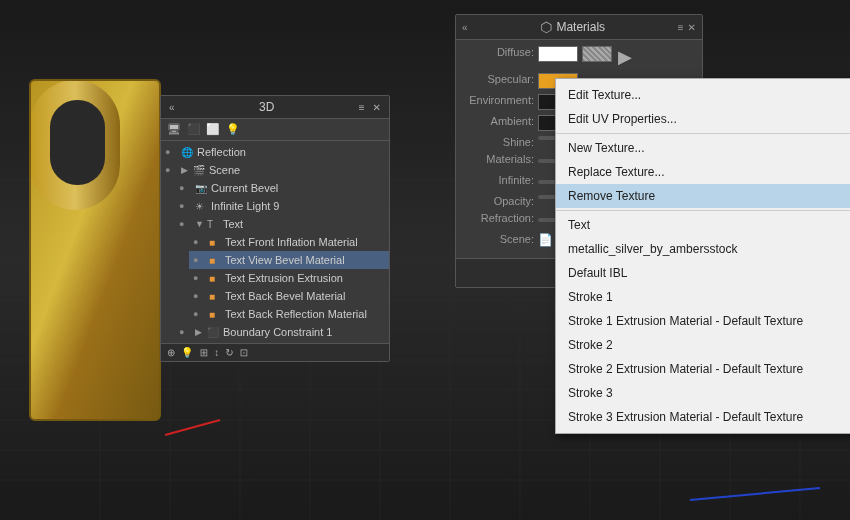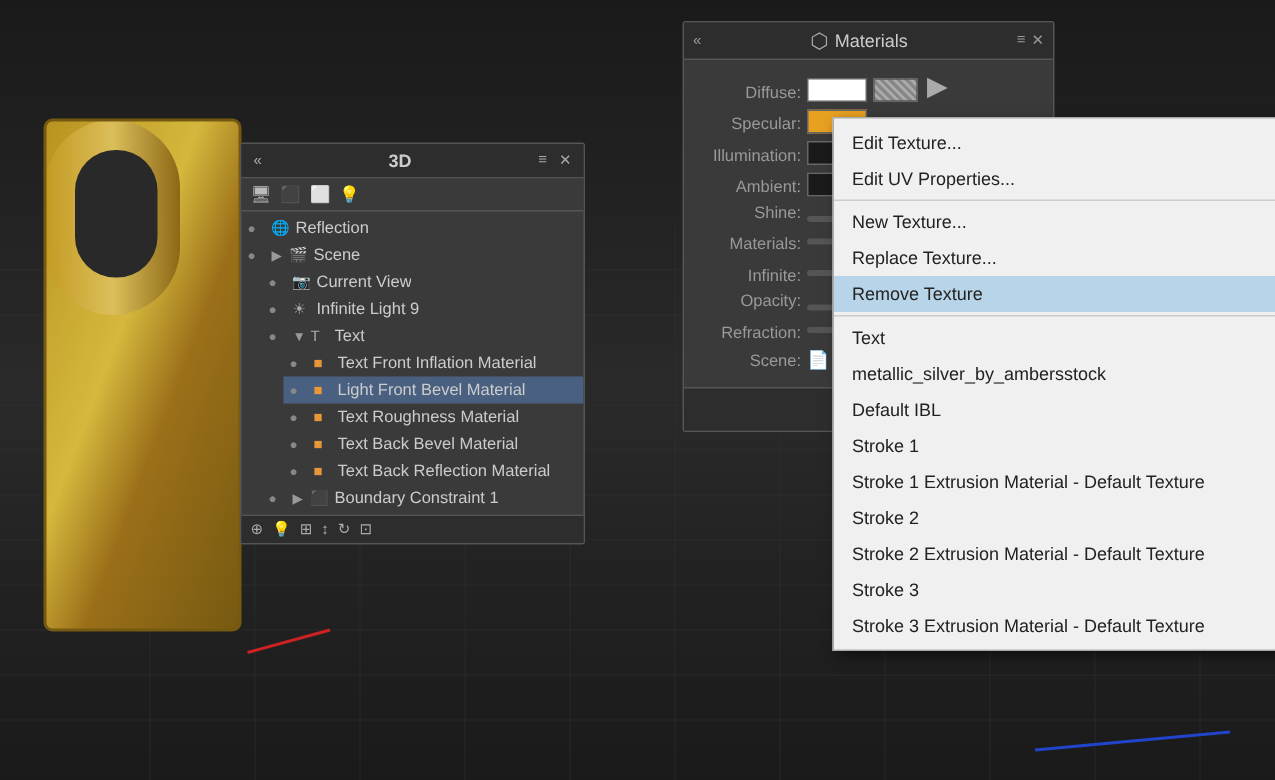--- a/index.html
+++ b/index.html
@@ -46,21 +46,21 @@
       padding: 4px 6px;
       display: flex;
       align-items: center;
       justify-content: space-between;
       border-bottom: 1px solid #555;
     }
 
     .panel-header-title {
       color: #ccc;
       font-size: 12px;
-      font-weight: bold;
+      font-weight: normal;
     }
 
     .panel-header-controls {
       display: flex;
       align-items: center;
       gap: 4px;
     }
 
     .panel-icon-btn {
       color: #aaa;
@@ -176,21 +176,21 @@
       color: #999;
       font-size: 10px;
     }
 
     .props-body {
       padding: 6px;
     }
 
     .prop-row {
       display: flex;
-      align-items: flex-end;
+      align-items: flex-start;
       margin-bottom: 5px;
       gap: 4px;
     }
 
     .prop-label {
       color: #999;
       font-size: 11px;
       width: 72px;
       text-align: right;
       flex-shrink: 0;
@@ -401,21 +401,21 @@
     <div class="tree-item">
       <span class="eye-icon">●</span>
       <span class="item-arrow">▶</span>
       <span class="item-icon">🎬</span>
       <span class="item-label">Scene</span>
     </div>
 
     <div class="tree-item indent-1">
       <span class="eye-icon">●</span>
       <span class="item-icon">📷</span>
-      <span class="item-label">Current View</span>
+      <span class="item-label">Current Bevel</span>
     </div>
 
     <div class="tree-item indent-1">
       <span class="eye-icon">●</span>
       <span class="item-icon">☀</span>
       <span class="item-label">Infinite Light 9</span>
     </div>
 
     <div class="tree-item indent-1">
       <span class="eye-icon">●</span>
@@ -426,27 +426,27 @@
 
     <div class="tree-item indent-2">
       <span class="eye-icon">●</span>
       <span class="item-icon" style="color:#e8963a;">■</span>
       <span class="item-label">Text Front Inflation Material</span>
     </div>
 
     <div class="tree-item indent-2 selected">
       <span class="eye-icon">●</span>
       <span class="item-icon" style="color:#e8963a;">■</span>
-      <span class="item-label">Light Front Bevel Material</span>
+      <span class="item-label">Text View Bevel Material</span>
     </div>
 
     <div class="tree-item indent-2">
       <span class="eye-icon">●</span>
       <span class="item-icon" style="color:#e8963a;">■</span>
-      <span class="item-label">Text Roughness Material</span>
+      <span class="item-label">Text Extrusion Extrusion</span>
     </div>
 
     <div class="tree-item indent-2">
       <span class="eye-icon">●</span>
       <span class="item-icon" style="color:#e8963a;">■</span>
       <span class="item-label">Text Back Bevel Material</span>
     </div>
 
     <div class="tree-item indent-2">
       <span class="eye-icon">●</span>
@@ -494,21 +494,21 @@
       <div style="width:30px;height:16px;border:1px solid #666;background:repeating-linear-gradient(45deg,#888 0,#888 2px,#aaa 2px,#aaa 4px);"></div>
       <span style="color:#aaa;font-size:18px;cursor:pointer;margin-left:2px;">▶</span>
     </div>
 
     <div class="prop-row">
       <span class="prop-label">Specular:</span>
       <div class="prop-swatch swatch-yellow"></div>
     </div>
 
     <div class="prop-row">
-      <span class="prop-label">Illumination:</span>
+      <span class="prop-label">Environment:</span>
       <div class="prop-swatch swatch-dark"></div>
     </div>
 
     <div class="prop-row">
       <span class="prop-label">Ambient:</span>
       <div class="prop-swatch swatch-dark"></div>
     </div>
 
     <div class="prop-row">
       <span class="prop-label">Shine:</span>

